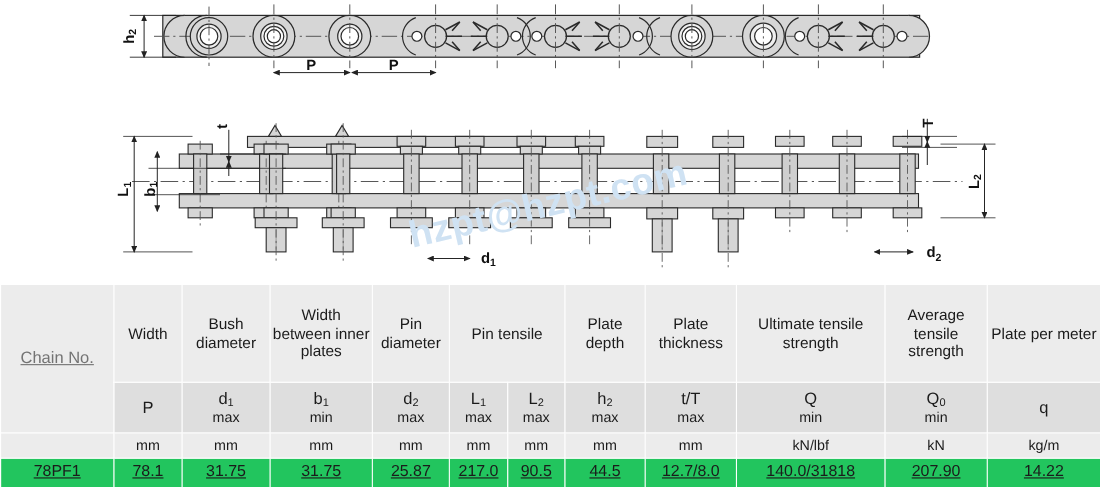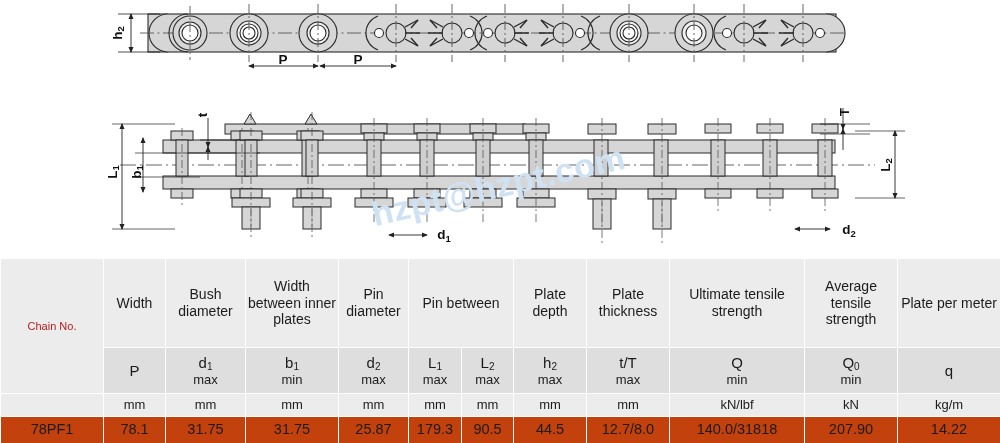--- a/index.html
+++ b/index.html
@@ -68,45 +68,47 @@
     line-height: 1.18;
   }
   .hdr-title {
     background: #ececec;
     height: 88px;
     font-size: 14px;
     color: #1b1b1b;
   }
   .hdr-chainno {
     background: #ececec;
-    font-size: 11px;
-    color: #b91c1c;
+    font-size: 15px;
+    color: #737373;
+    text-decoration: underline;
   }
   .hdr-sym {
     background: #dedede;
     height: 45px;
     font-size: 15px;
   }
   .hdr-sym sub {
     font-size: 10px;
     vertical-align: baseline;
     position: relative;
     bottom: -2px;
   }
   .hdr-unit {
     background: #ececec;
     height: 22px;
     font-size: 13px;
     margin-top: 48px;
   }
   .datarow td {
-    background: #c2410c;
+    background: #22c55e;
     height: 26px;
     font-size: 14.5px;
     border-top: 2px solid #ffffff;
+    text-decoration: underline;
   }
   .datarow td.chainno {
     font-size: 14.5px;
   }
   .sym-line2 { display: block; font-size: 13px; text-align: center; }
 </style>
 </head>
 <body>
 
 <div id="drawing-area">
@@ -402,21 +404,21 @@
         <col style="width:93px">
         <col style="width:103px">
     </colgroup>
     <tbody>
       <tr>
         <td class="hdr-chainno" rowspan="2">Chain No.</td>
         <td class="hdr-title">Width</td>
         <td class="hdr-title">Bush diameter</td>
         <td class="hdr-title">Width between inner plates</td>
         <td class="hdr-title">Pin diameter</td>
-        <td class="hdr-title" colspan="2">Pin between</td>
+        <td class="hdr-title" colspan="2">Pin tensile</td>
         <td class="hdr-title">Plate depth</td>
         <td class="hdr-title">Plate thickness</td>
         <td class="hdr-title">Ultimate tensile strength</td>
         <td class="hdr-title">Average tensile strength</td>
         <td class="hdr-title">Plate per meter</td>
       </tr>
 
       <tr>
         <td class="hdr-sym">
           <span>P</span>
@@ -478,21 +480,21 @@
         <td class="hdr-unit">kN</td>
         <td class="hdr-unit">kg/m</td>
       </tr>
 
       <tr class="datarow">
         <td class="chainno">78PF1</td>
         <td>78.1</td>
         <td>31.75</td>
         <td>31.75</td>
         <td>25.87</td>
-        <td>179.3</td>
+        <td>217.0</td>
         <td>90.5</td>
         <td>44.5</td>
         <td>12.7/8.0</td>
         <td>140.0/31818</td>
         <td>207.90</td>
         <td>14.22</td>
       </tr>
     </tbody>
   </table>
 </div>

